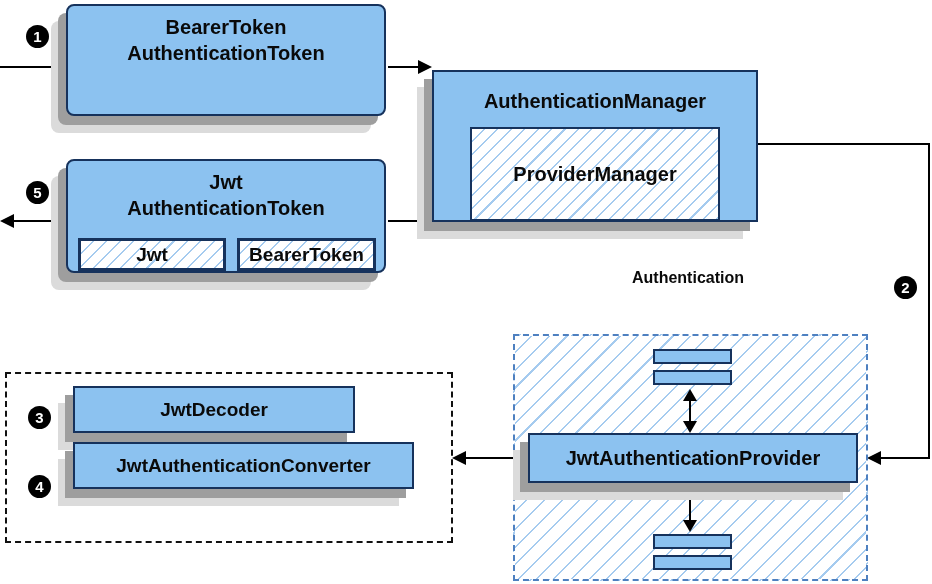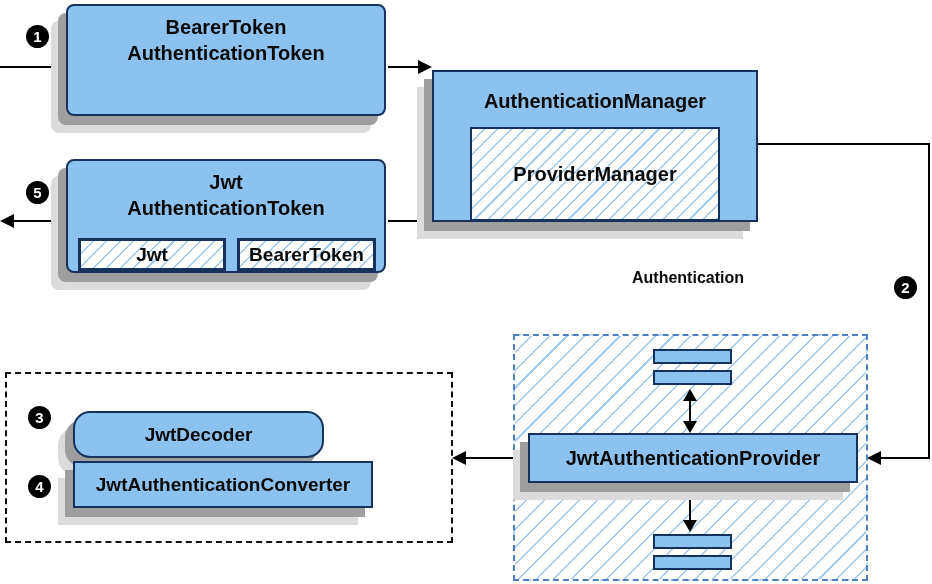--- a/index.html
+++ b/index.html
@@ -127,21 +127,21 @@
   <div class="vline" style="left:689px;top:496px;width:2px;height:26px;"></div>
   <div class="ah ah-up" style="left:683px;top:487px;"></div>
   <div class="ah ah-down" style="left:683px;top:520px;"></div>
 
   <div class="node flat-label" style="left:528px;top:433px;width:330px;height:50px;font-size:20px;">
     <span>JwtAuthenticationProvider</span>
   </div>
 
   <div class="dashed-black" style="left:5px;top:372px;width:448px;height:171px;"></div>
 
-  <div class="node flat-label" style="left:73px;top:411px;width:251px;height:47px;border-radius:17px;">
+  <div class="node flat-label" style="left:73px;top:386px;width:282px;height:47px;">
     <span>JwtDecoder</span>
   </div>
 
-  <div class="node flat-label" style="left:73px;top:461px;width:300px;height:47px;">
+  <div class="node flat-label" style="left:73px;top:442px;width:341px;height:47px;">
     <span>JwtAuthenticationConverter</span>
   </div>
 
 </div>
 
 </body></html>

